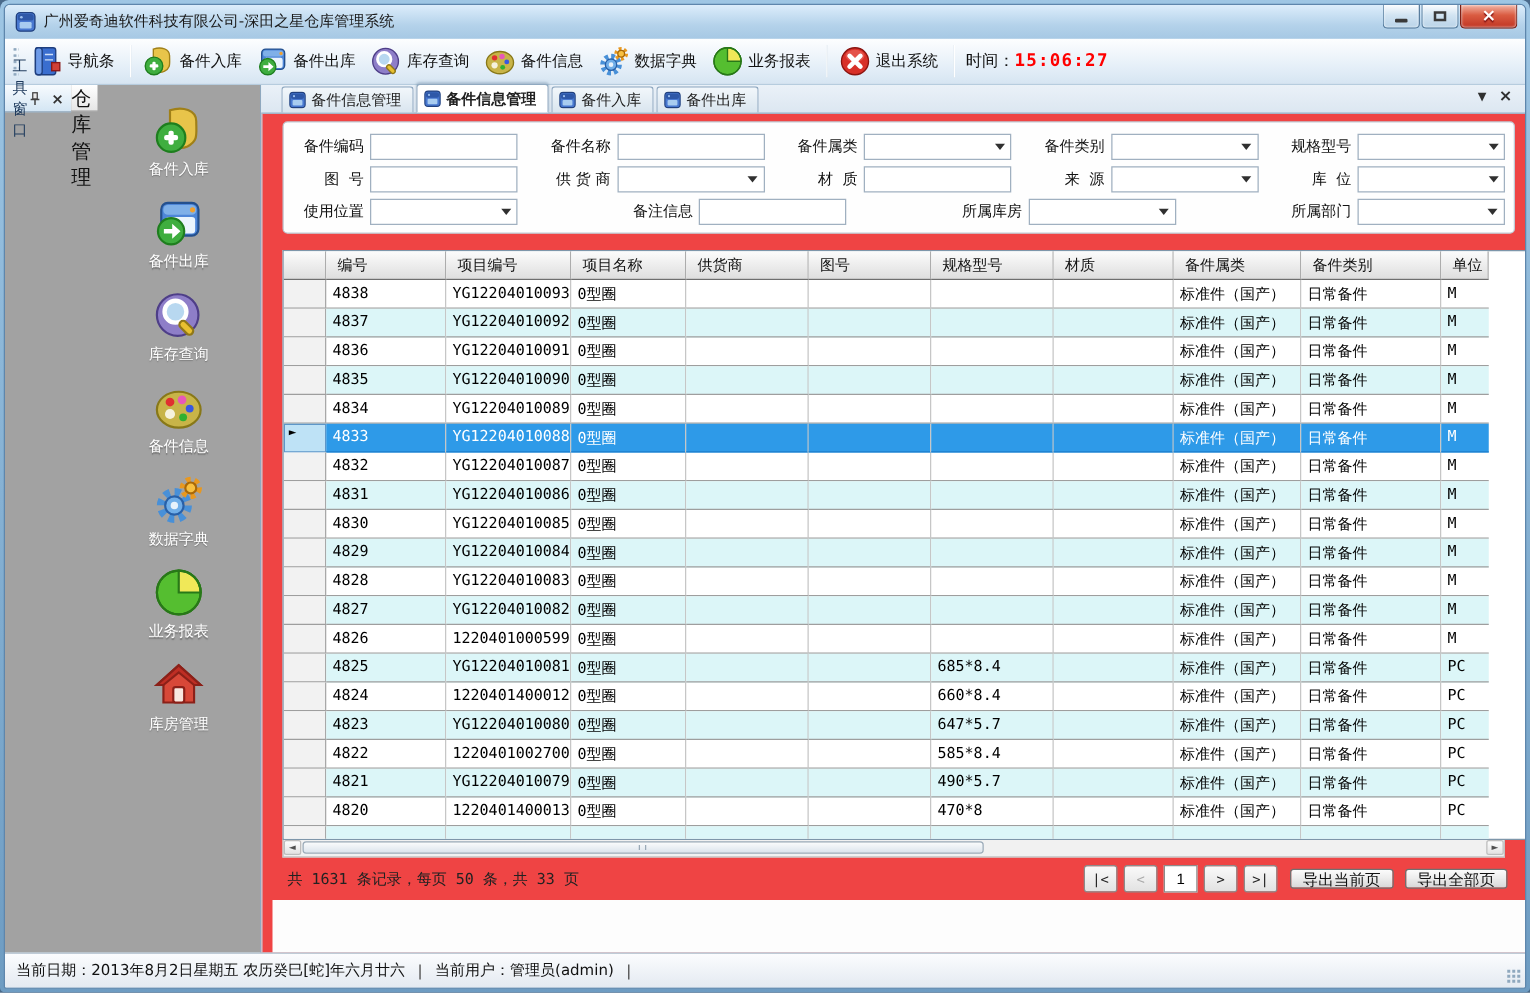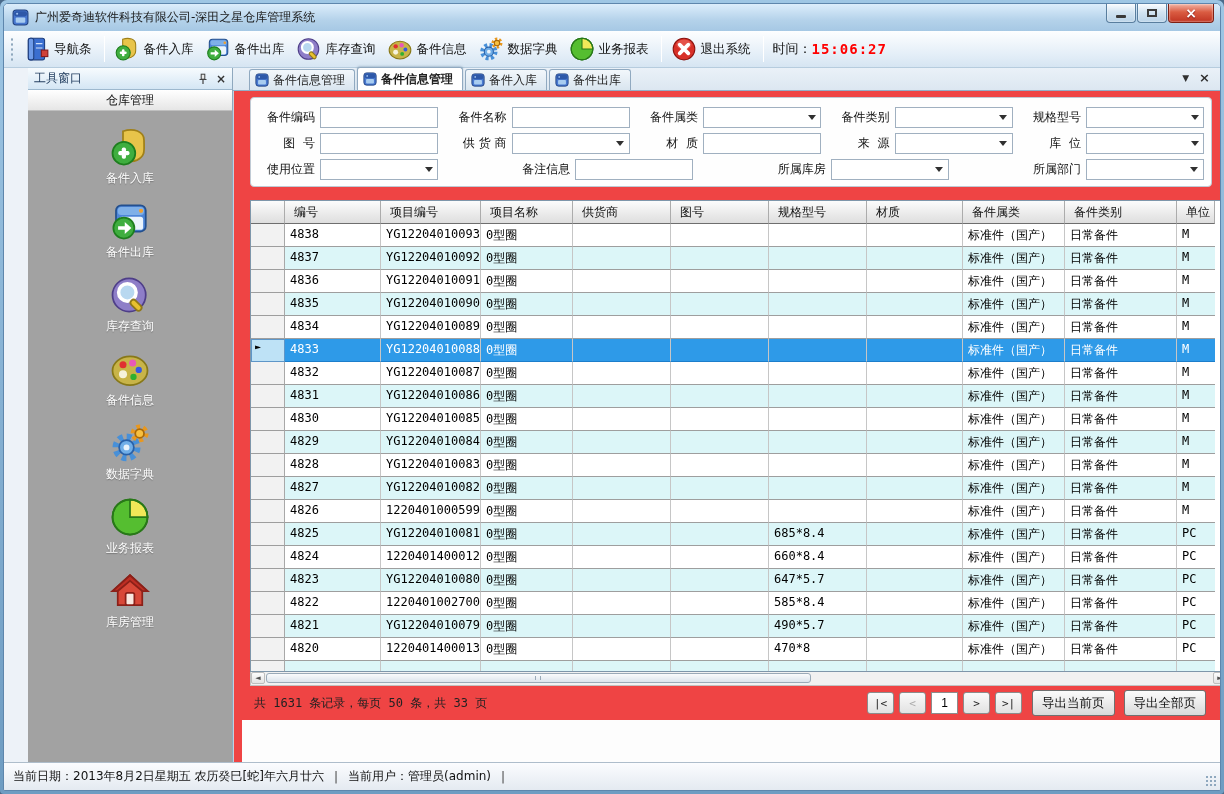--- a/index.html
+++ b/index.html
@@ -39,29 +39,29 @@
   .tb-icon svg{ width:100%; height:100%; }
   .tb-label{ font-size:12.5px; color:#111; }
   .tb-time{ display:flex; align-items:center; margin-left:4px;}
   .time-label{ font-size:13px; color:#111; }
   .time-value{ font-size:14px; font-weight:bold; color:#FF0000; font-family:"DejaVu Sans Mono",monospace; letter-spacing:1px;}
 
   
   .main{ flex:1 1 auto; display:flex; min-height:0; }
 
   
-  .sidebar{ flex:0 0 205px; display:flex; flex-direction:column; border-right:1px solid #8FA8BE; background:#A2A2A2;margin-left:24px;}
+  .sidebar{ flex:0 0 205px; display:flex; flex-direction:row; border-right:1px solid #8FA8BE; background:#A2A2A2;}
   .sidebar-header{ height:22px; flex:0 0 22px; background:linear-gradient(#F7FBFE,#D4E6F4);
     border-bottom:1px solid #9DB8CE; display:flex; align-items:center; padding:0 6px; }
   .sidebar-header-title{ font-size:12px; color:#1E3A5C; flex:1; }
   .sidebar-header-icons{ display:flex; align-items:center; gap:7px; }
   .pin-ic{ width:12px; height:12px; display:inline-flex; }
   .x-ic{ font-size:12px; color:#333; font-weight:bold; line-height:12px; }
-  .sidebar-section{ height:15px; flex:0 0 21px; background:linear-gradient(#FFFFFF,#E6E6E6);
-    border-bottom:1px solid #BFBFBF; text-align:center; font-size:12px; color:#111; line-height:21px; }
+  .sidebar-section{ height:21px; flex:0 0 21px; background:linear-gradient(#FFFFFF,#E6E6E6);
+    border-bottom:1px solid #BFBFBF; font-size:16px; color:#111; line-height:21px; }
   .sidebar-body{ flex:1; overflow:hidden; padding-top:13px; display:flex; flex-direction:column; align-items:center; }
   .side-item{ display:flex; flex-direction:column; align-items:center; margin-bottom:9px; padding:2px 10px; border-radius:3px;}
   .side-icon{ width:42px; height:42px; display:inline-flex; }
   .side-icon svg{ width:100%; height:100%; }
   .side-label{ font-size:12px; color:#FFFFFF; margin-top:2px; text-shadow:0 1px 1px #707070; }
 
   
   .content{ flex:1 1 auto; display:flex; flex-direction:column; background:#E2EAF2; min-width:0; }
   .tabstrip{ height:23px; flex:0 0 23px; display:flex; align-items:flex-end; padding-left:16px; position:relative;
     border-bottom:1px solid #93AEC6; background:linear-gradient(#EAF1F8,#DCE7F1); }
@@ -133,21 +133,21 @@
   
   .pagination{ height:34px; flex:0 0 34px; display:flex; align-items:center; padding:0 14px 0 12px; }
   .pg-summary{ font-size:12px; color:#222; flex:1; font-family:"DejaVu Sans Mono","DejaVu Sans",monospace;}
   .pg-controls{ display:flex; align-items:center; gap:5px; }
   .pg-btn{ width:27px; height:22px; border:1px solid #8C8C8C; border-radius:3px;
     background:linear-gradient(#FAFAFA,#E2E2E2); font-size:11px; color:#222; font-family:"DejaVu Sans Mono",monospace;
     display:flex; align-items:center; justify-content:center; }
   .pg-btn.disabled{ color:#AAAAAA; }
   .pg-input{ width:27px; height:22px; border:1px solid #8C8C8C; text-align:center; font-size:12px; }
   .pg-export{ margin-left:10px; display:flex; gap:9px;}
-  .exp-btn{ height:26px; border:1px solid #707070; border-radius:3px; padding:0 9px;
+  .exp-btn{ height:16px; border:1px solid #707070; border-radius:3px; padding:0 9px;
     background:linear-gradient(#FBFBFB,#EDEDED 45%,#D8D8D8); font-size:12.5px; color:#111; font-family:inherit;}
   .panel-filler{ flex:1; background:#FDFDFD; }
 
   
   .statusbar{ height:28px; flex:0 0 28px; background:linear-gradient(#FBFCFE,#E4EAF1); border-top:1px solid #AEBDCB;
     display:flex; align-items:center; padding-left:9px; position:relative;}
   .status-text{ font-size:12px; color:#111; }
   .status-sep{ font-size:12px; color:#444; margin:0 10px; }
   .resize-grip{ position:absolute; right:3px; bottom:3px; width:12px; height:12px;
     background-image:radial-gradient(circle,#8FA8BE 1.2px,transparent 1.5px); background-size:4px 4px; }

